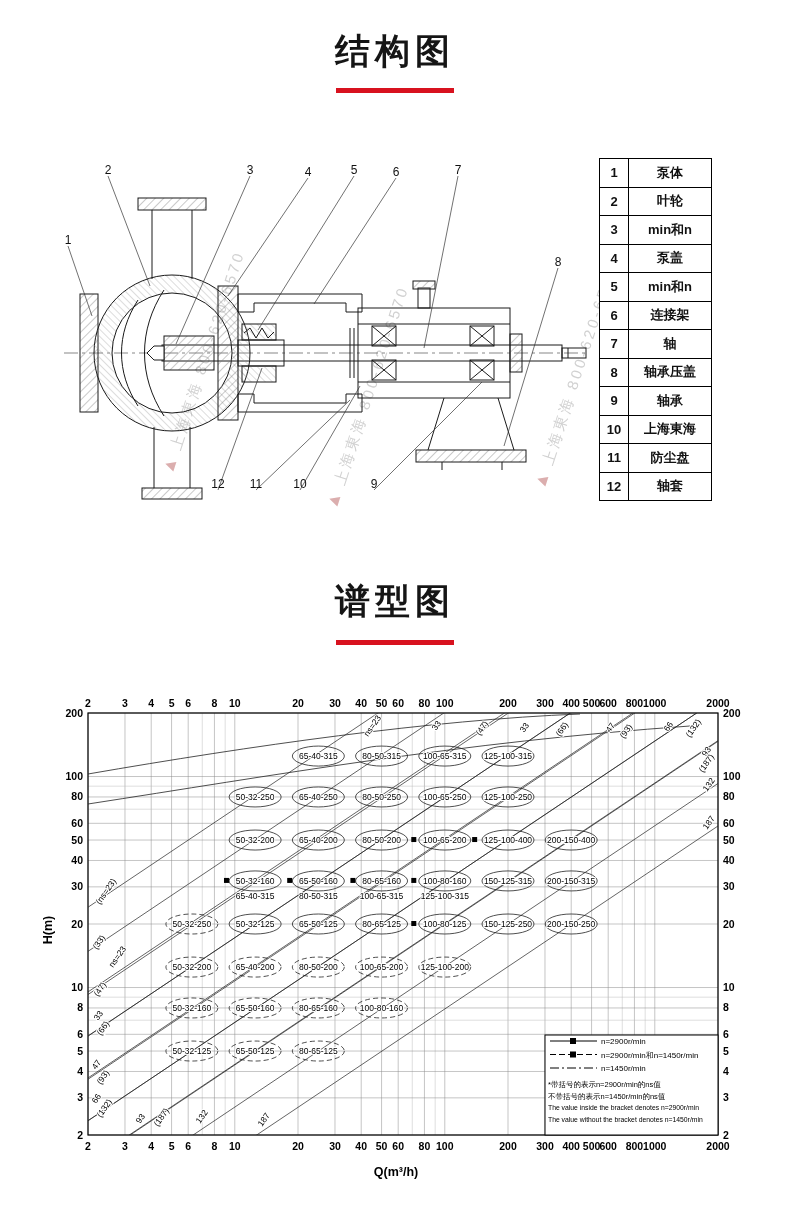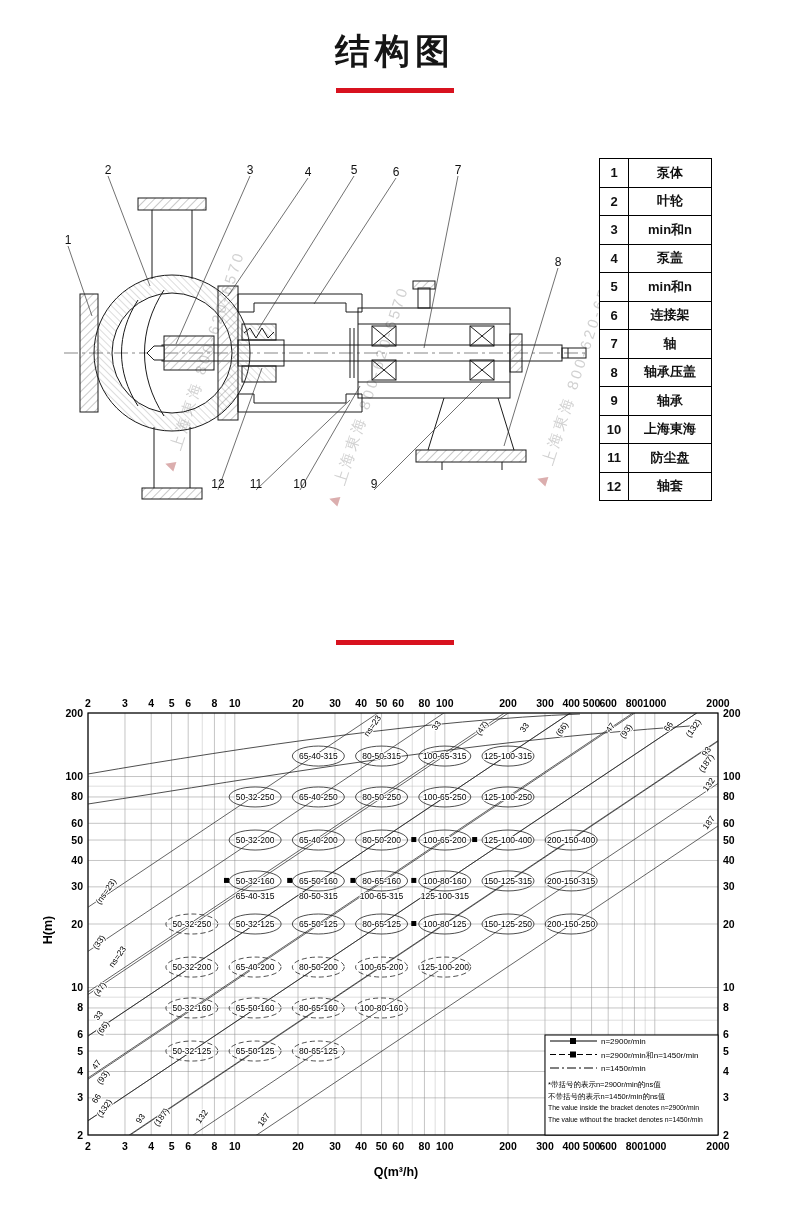--- a/index.html
+++ b/index.html
@@ -184,20 +184,21 @@
           <td class="no">11</td>
           <td class="nm">防尘盘</td>
         </tr>
         <tr>
           <td class="no">12</td>
           <td class="nm">轴套</td>
         </tr>
       </tbody>
   </table>
 
+  <div class="sec-title" style="top:578px">谱型图</div>
   <div class="red-bar" style="top:640px"></div>
 
   <svg id="spectrum-svg" width="790" height="540" viewBox="0 0 790 540">
       <defs>
         <clipPath id="plotclip">
           <rect x="88" y="33" width="630" height="422"></rect>
         </clipPath>
       </defs>
       <g>
         <line x1="88" y1="33" x2="88" y2="455" stroke="#8a8a8a" stroke-width="0.5"></line>

